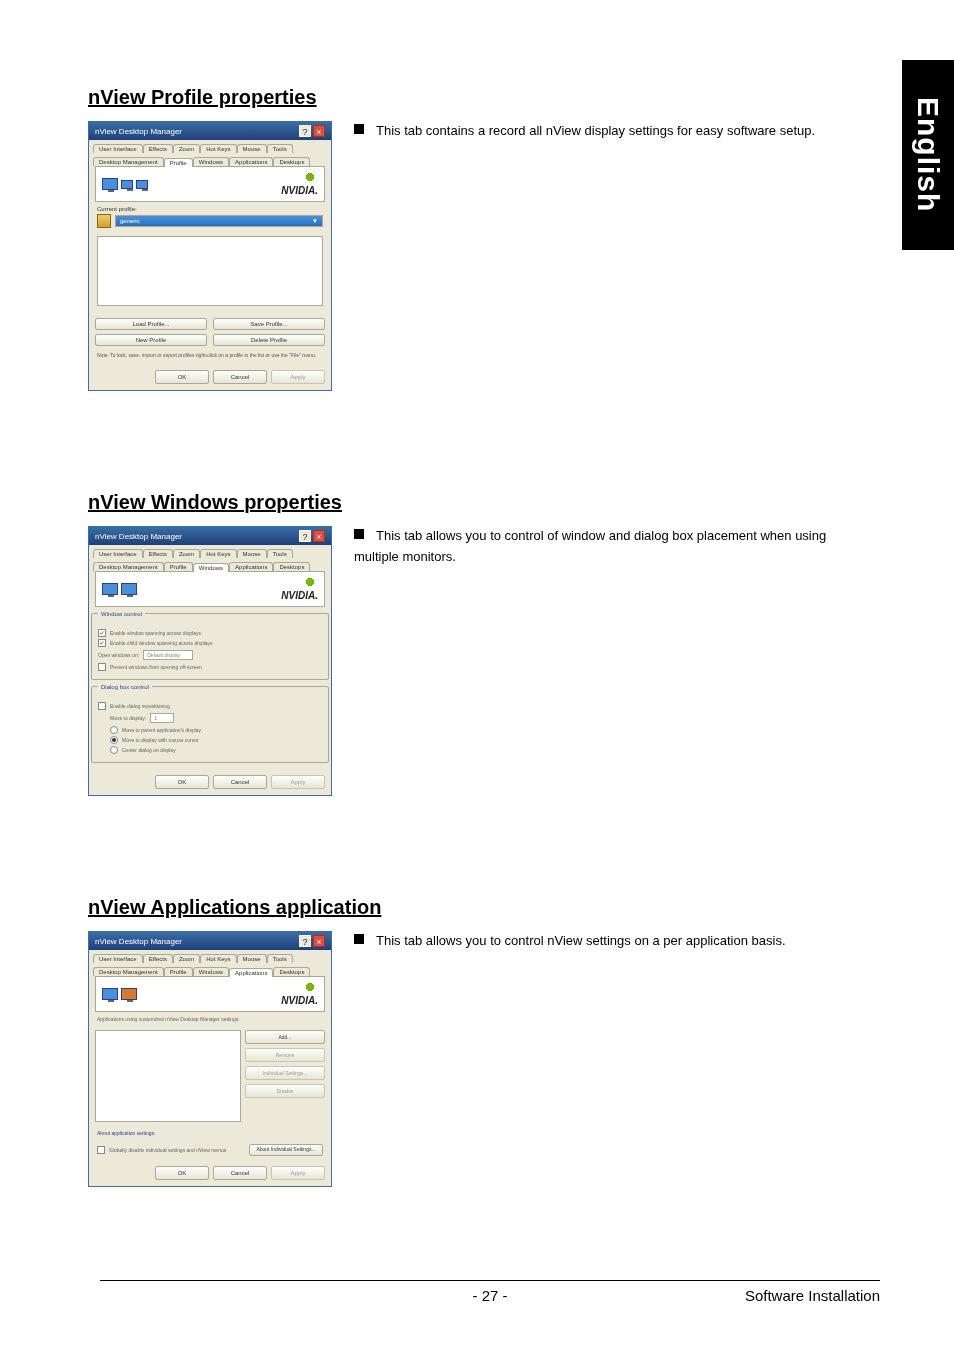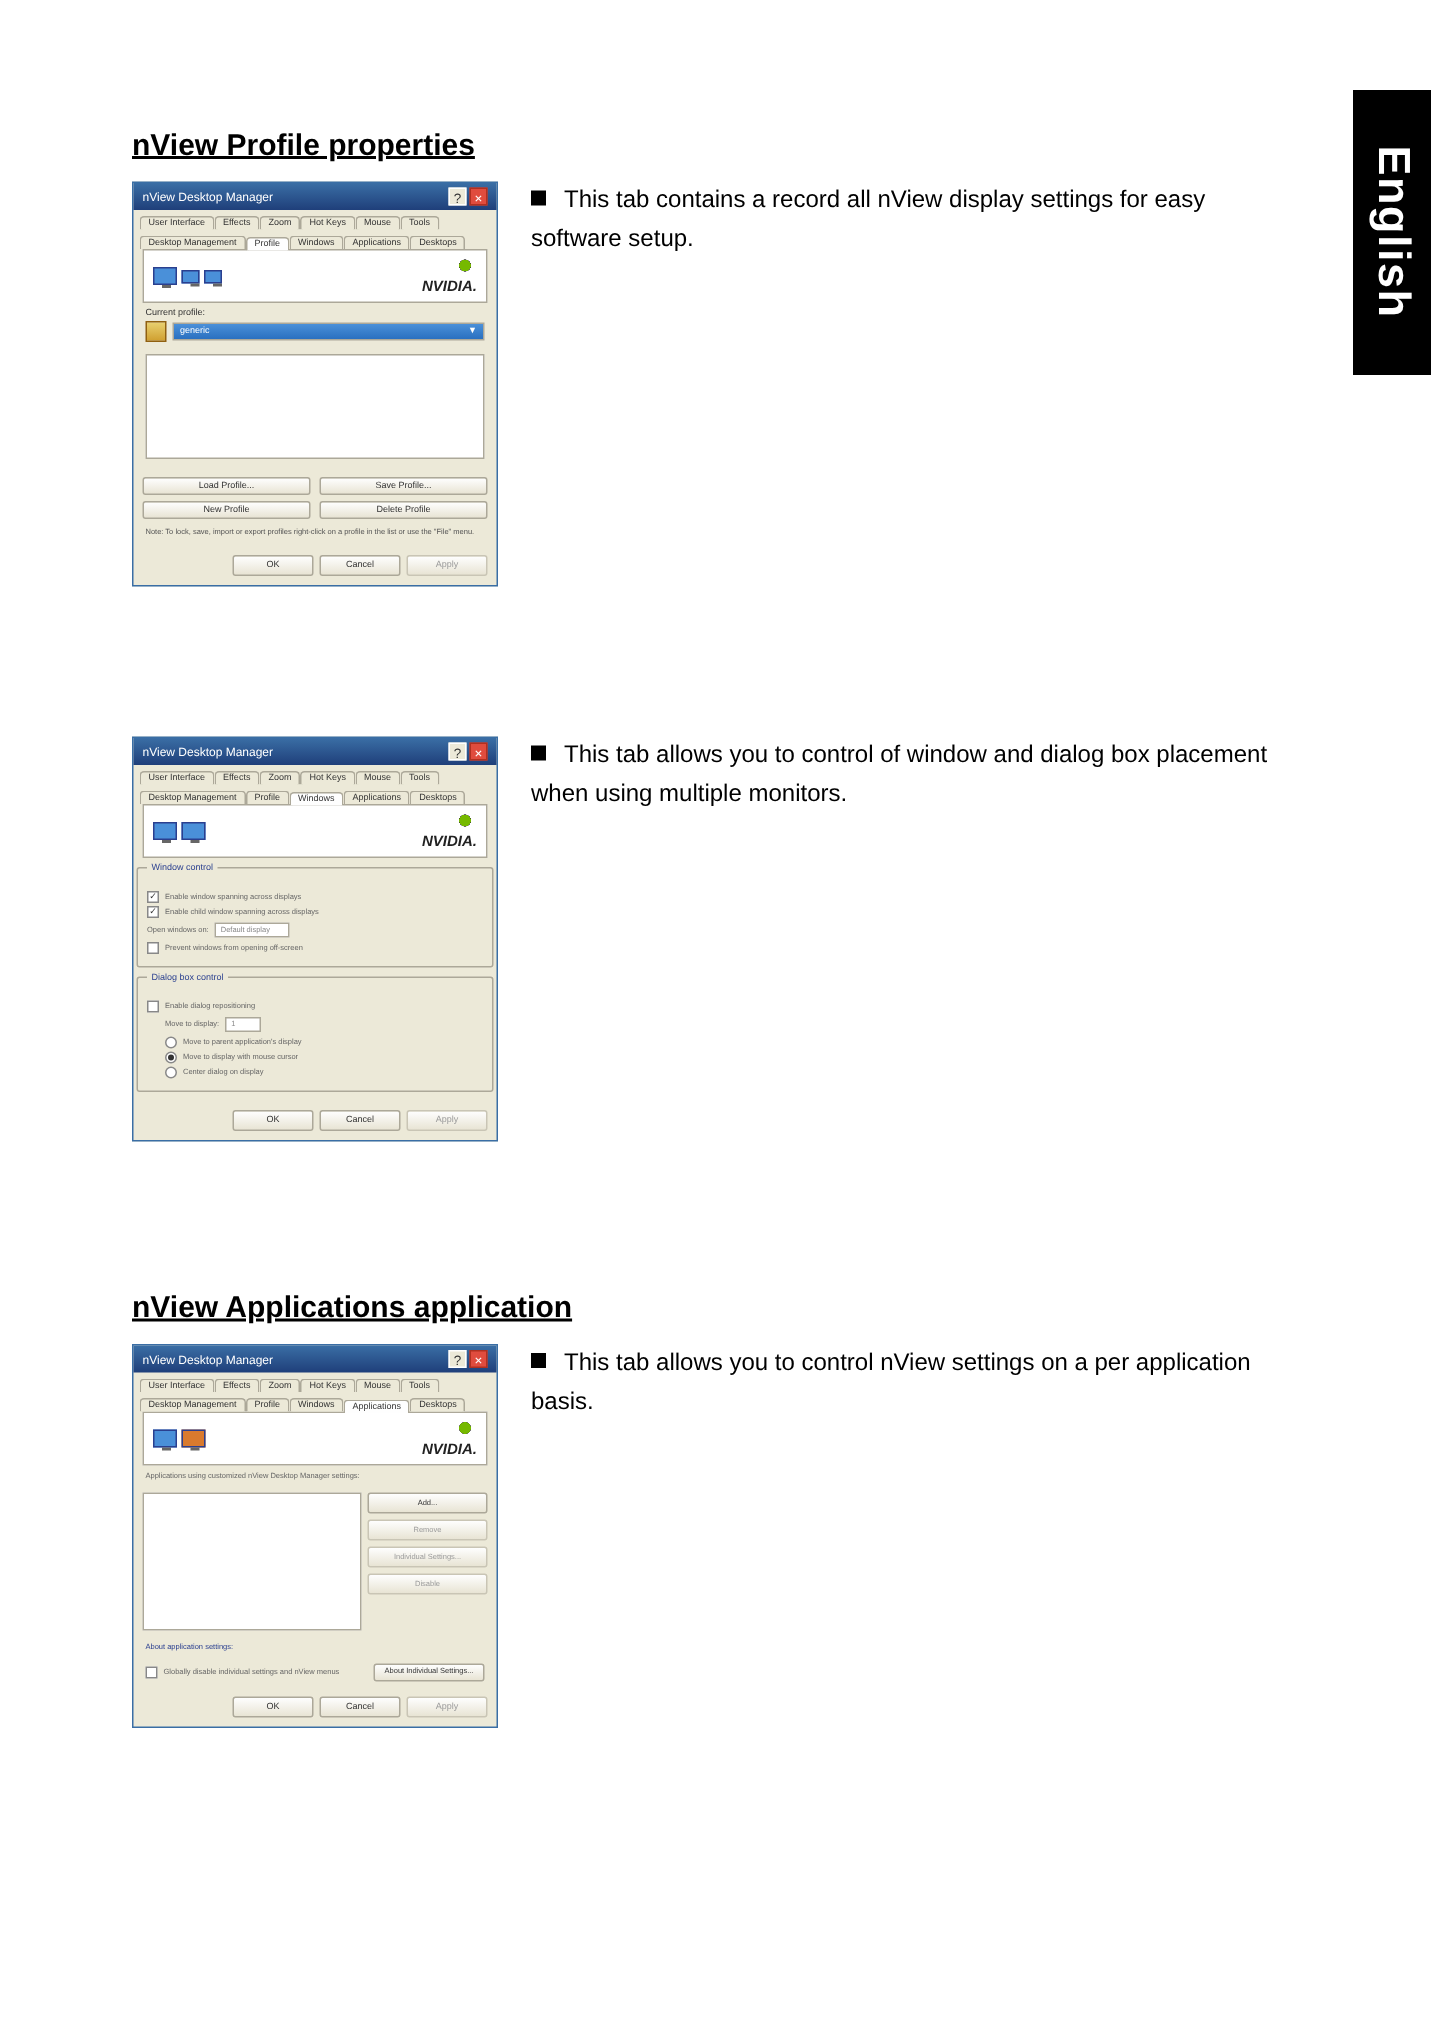--- a/index.html
+++ b/index.html
@@ -177,21 +177,21 @@
   .select-row { display:flex; gap:4px; align-items:center; margin:3px 0; }
   .select { border:1px solid #aca899; background:#fff; padding:1px 3px; font-size:5px; min-width:50px; color:#888; }
   .labelsm { font-size:5px; color:#666; }
   .listbox { border:1px solid #aca899; background:#fff; width:100%; height:50px; }
   .listbox.tall { height: 70px; }
   .profile-label { font-size: 6px; color:#333; padding: 4px 8px 0; }
   .profile-row { display:flex; align-items:center; gap:4px; padding: 2px 8px 4px; }
   .profile-icon { width:14px; height:14px; background: linear-gradient(#e8d070, #d0a030); border: 1px solid #906010; }
   .profile-select { flex:1; border:1px solid #aca899; background: linear-gradient(#4a90d9,#2a70c0); color:#fff; padding:2px 4px; font-size:6px; display:flex; justify-content:space-between; }
   .desc {
-    font-size: 16px;
+    font-size: 13px;
     line-height: 1.6;
     flex: 1;
   }
   .desc .bullet {
     display: inline-block;
     width: 10px; height: 10px;
     background: #000;
     margin-right: 12px;
     position: relative;
     top: -1px;
@@ -298,20 +298,21 @@
             <div class="btn disabled">Apply</div>
           </div>
         </div>
         <div class="desc">
           <span class="bullet"></span><span>This tab contains a record all nView display settings for easy software setup.</span>
         </div>
       </div>
     </div>
 
     <div class="section">
+      <div class="section-title">nView Windows properties</div>
       <div class="section-body">
         <div class="dialog">
           <div class="dialog-title">
             <span>nView Desktop Manager</span>
             <span class="btns">
               <span class="tbtn">?</span>
               <span class="tbtn close">×</span>
             </span>
           </div>
           <div class="tab-row">
@@ -454,13 +455,18 @@
           </div>
         </div>
         <div class="desc">
           <span class="bullet"></span><span>This tab allows you to control nView settings on a per application basis.</span>
         </div>
       </div>
     </div>
 
   </div>
 
+  <div class="footer">
+    <span></span>
+    <span class="center">- 27 -</span>
+    <span>Software Installation</span>
+  </div>
 </div>
 
 </body></html>

